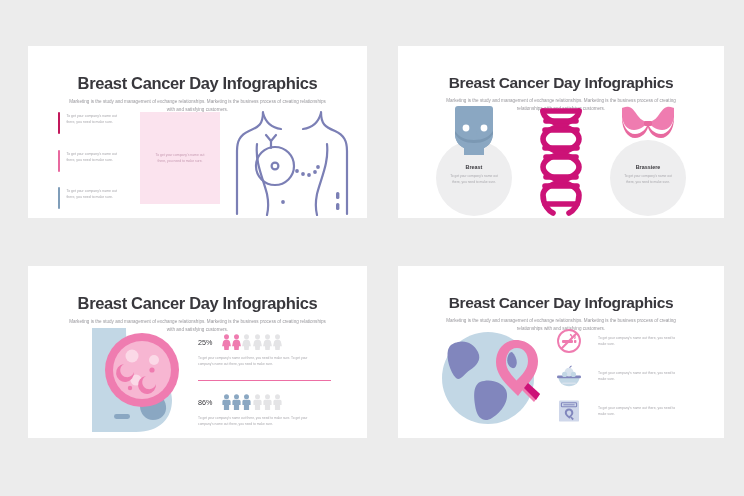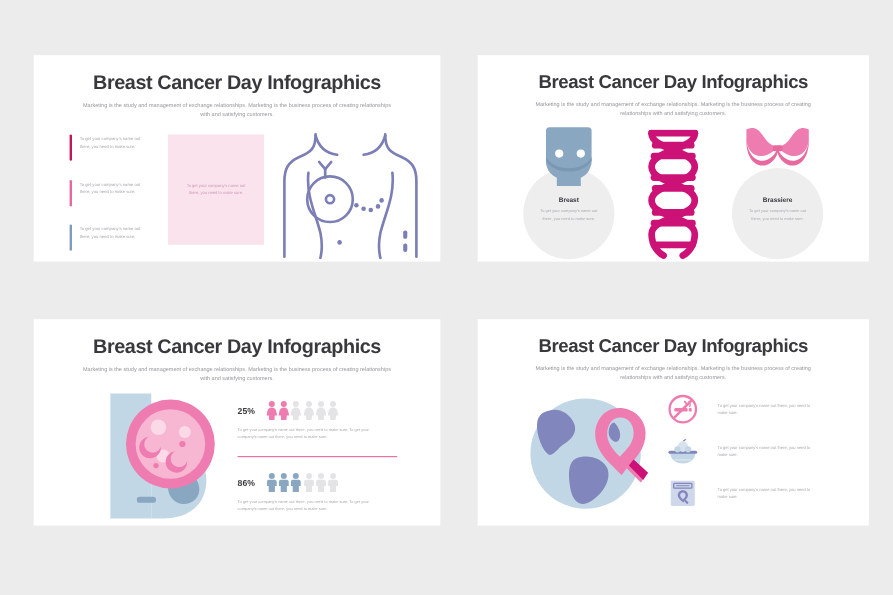--- a/index.html
+++ b/index.html
@@ -23,21 +23,21 @@
   #slide2 { left: 398px; top: 46px;  width: 326px; height: 172px; }
   #slide3 { left: 28px;  top: 266px; width: 339px; height: 172px; }
   #slide4 { left: 398px; top: 266px; width: 326px; height: 172px; }
 
   .s-title {
     text-align: center;
     font-size: 16.5px;
     font-weight: bold;
     color: #39383d;
     letter-spacing: -0.35px;
-    margin-top: 14px;
+    margin-top: 28px;
   }
   #slide2 .s-title, #slide4 .s-title { font-size: 15.5px; }
   .s-sub {
     text-align: center;
     font-size: 4.6px;
     line-height: 1.75;
     color: #98979c;
     margin: 5px auto 0;
     width: 264px;
   }
@@ -87,21 +87,21 @@
   }
   .s2-dna { position: absolute; left: 50%; top: 4px; transform: translateX(-50%); }
 
   
   .s3-body { position: absolute; left: 0; top: 60px; width: 100%; height: 112px; }
   .s3-art { position: absolute; left: 60px; top: 0px; }
   .s3-stats { position: absolute; left: 170px; top: 8px; width: 135px; }
   .s3-row { }
   .s3-top { display: flex; align-items: center; }
   .s3-pct {
-    font-size: 7.2px; font-weight: bold; color: #39383d;
+    font-size: 7.2px; font-weight: normal; color: #39383d;
     width: 24px; flex: 0 0 auto;
   }
   .s3-people { display: flex; gap: 1.2px; align-items: flex-end; }
   .s3-desc {
     font-size: 3.3px; line-height: 1.85; color: #a9a8ad;
     margin-top: 5px; width: 124px;
   }
   .s3-divider {
     height: 1.2px; background: #ed6fa4; margin: 13px 0 13px; width: 133px;
   }

